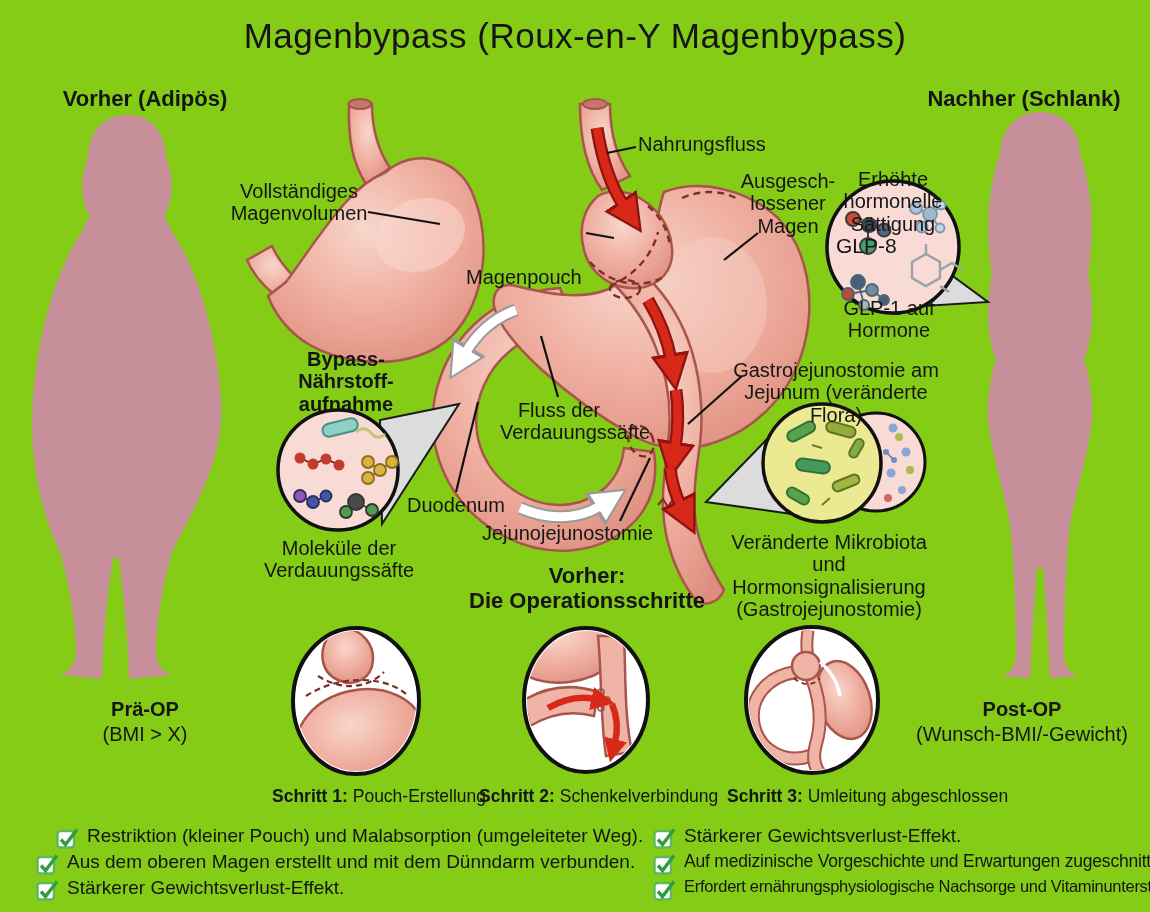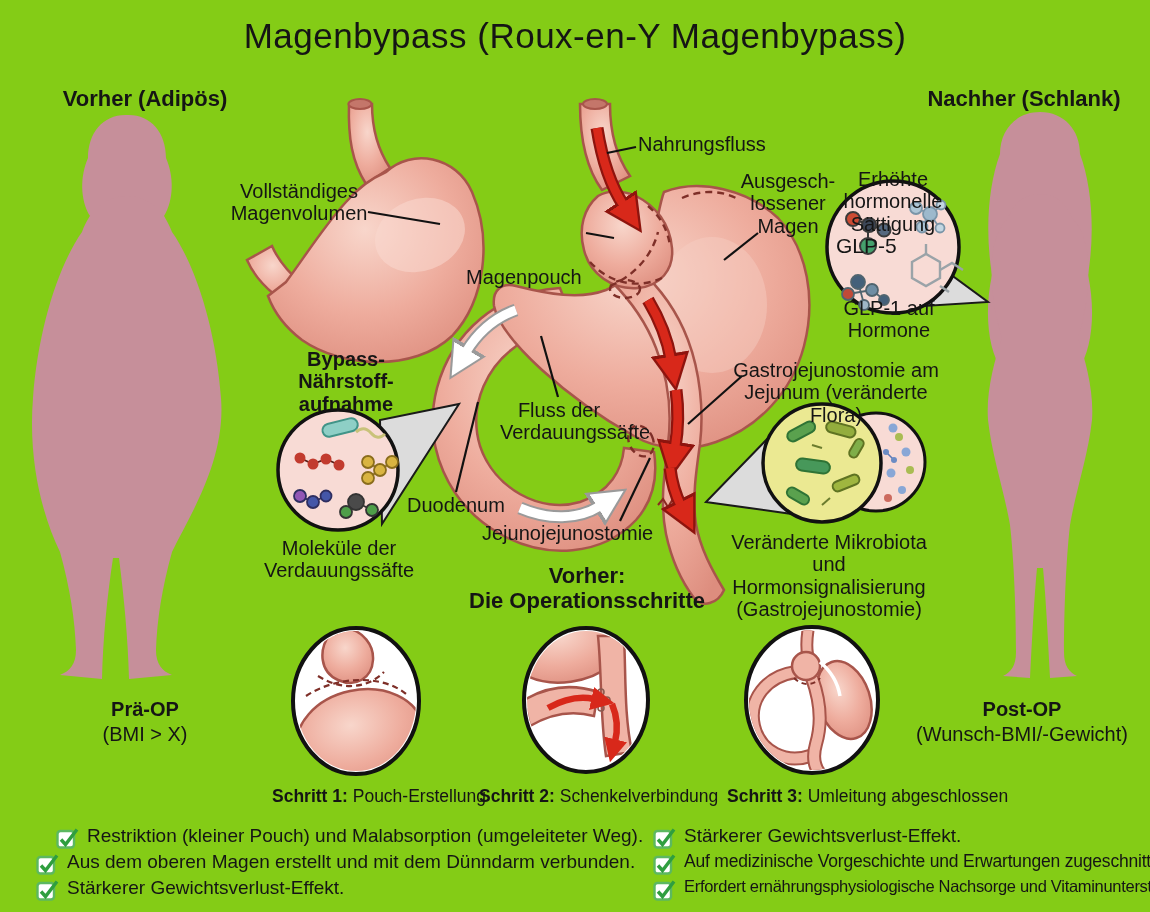--- a/index.html
+++ b/index.html
@@ -281,21 +281,21 @@
 <div class="lbl" style="left:228px;top:180px;width:142px;">Vollständiges
 Magenvolumen</div>
 <div class="lbl" style="left:638px;top:133px;text-align:center;">Nahrungsfluss</div>
 <div class="lbl" style="left:466px;top:221px;width:114px;text-align:right;margin-top:45px;">Magenpouch</div>
 <div class="lbl" style="left:733px;top:170px;width:110px;">Ausgesch-
 lossener
 Magen</div>
 <div class="lbl" style="left:838px;top:120px;width:110px;margin-top:48px;">Erhöhte
 hormonelle
 Sättigung</div>
-<div class="glp" style="left:836px;top:234px;">GLP-5</div>
+<div class="glp" style="left:836px;top:234px;">GLP-8</div>
 <div class="lbl" style="left:830px;top:297px;width:118px;">GLP-1 auf
 Hormone</div>
 <div class="lbl b" style="left:290px;top:348px;width:112px;">Bypass-
 Nährstoff-
 aufnahme</div>
 <div class="lbl" style="left:260px;top:537px;width:158px;">Moleküle der
 Verdauungssäfte</div>
 <div class="lbl" style="left:500px;top:399px;width:118px;">Fluss der
 Verdauungssäfte</div>
 <div class="lbl" style="left:407px;top:494px;text-align:left;">Duodenum</div>

